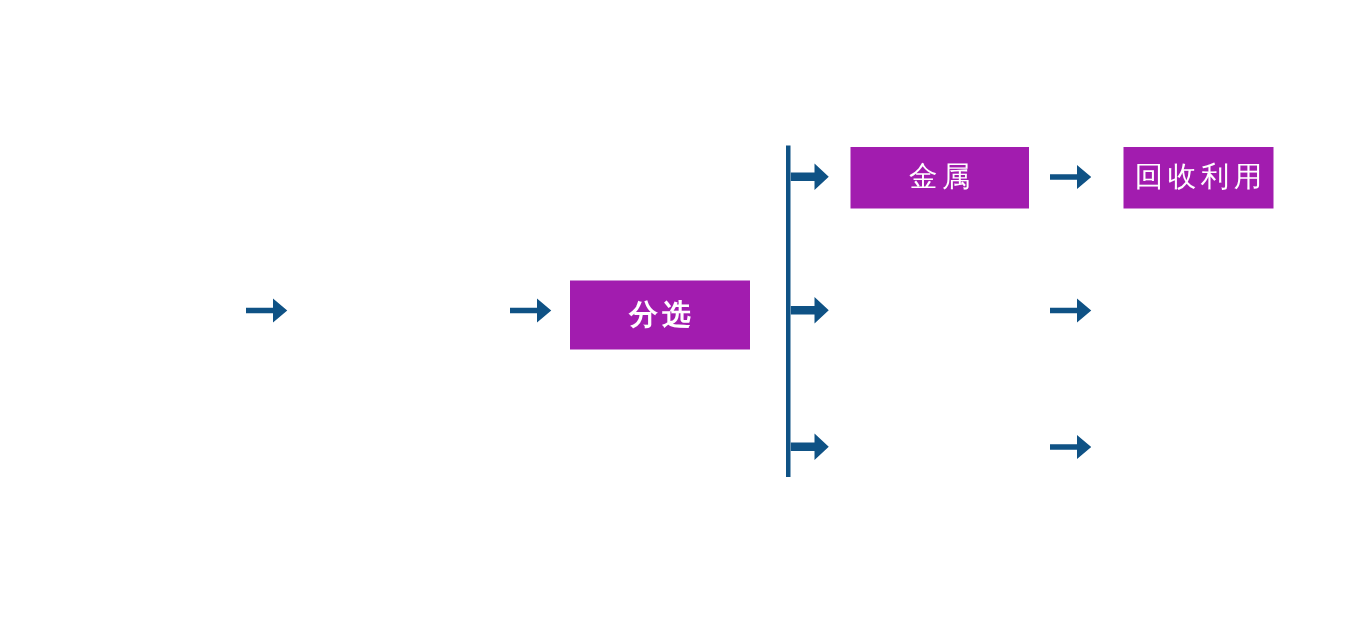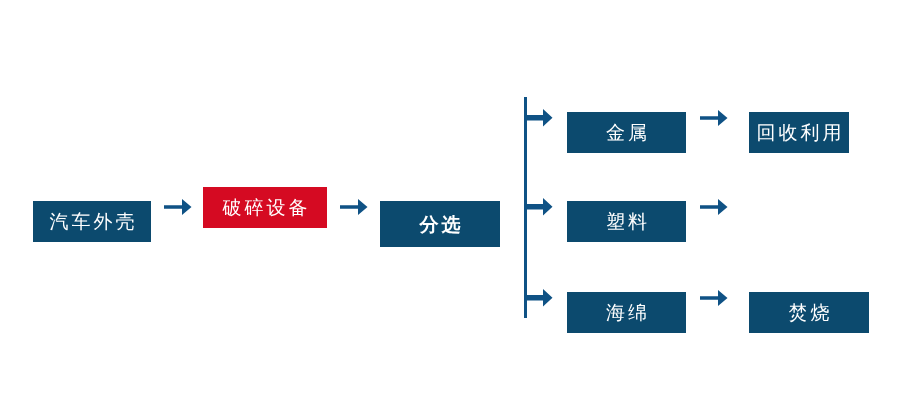--- a/index.html
+++ b/index.html
@@ -24,48 +24,46 @@
     justify-content: center;
     box-sizing: border-box;
     color: #ffffff;
     font-size: 19px;
     letter-spacing: 3px;
     text-indent: 3px;
     line-height: 1;
     white-space: nowrap;
     font-weight: 400;
   }
-  .node.blue { background: #0c4a6e; margin-top: 14px; }
+  .node.blue { background: #a21caf; }
   .node.red  { background: #d50a22; }
 
   .arrow {
     position: absolute;
     display: block;
   }
   .arrow svg { display: block; }
 
   .trunk {
     position: absolute;
     background: #0f5285;
   }
 </style>
 </head>
 <body>
 
 <div id="flow-canvas">
 
-  <div class="node blue" style="left:33px; top:187px; width:118px; height:41px;">汽车外壳</div>
 
   <span class="arrow" style="left:164px; top:196px; width:28px; height:22px;">
     <svg width="28" height="22" viewBox="0 0 28 22" aria-hidden="true">
       <path d="M0 9.2 H18 V3 L27.5 11 L18 19 V12.8 H0 Z" fill="#0f5285"></path>
     </svg>
   </span>
 
-  <div class="node red" style="left:203px; top:187px; width:124px; height:41px;">破碎设备</div>
 
   <span class="arrow" style="left:340px; top:196px; width:28px; height:22px;">
     <svg width="28" height="22" viewBox="0 0 28 22" aria-hidden="true">
       <path d="M0 9.2 H18 V3 L27.5 11 L18 19 V12.8 H0 Z" fill="#0f5285"></path>
     </svg>
   </span>
 
   <div class="node blue" style="left:380px; top:187px; width:120px; height:46px;font-weight:bold;">分选</div>
 
   <div class="trunk" style="left:524px; top:97px; width:3px; height:221px;"></div>
@@ -85,38 +83,35 @@
   </span>
 
   <div class="node blue" style="left:749px; top:98px; width:100px; height:41px;">回收利用</div>
 
   <span class="arrow" style="left:527px; top:196px; width:26px; height:22px;">
     <svg width="26" height="22" viewBox="0 0 26 22" aria-hidden="true">
       <path d="M0 8 H16 V2 L25.5 10.8 L16 19.6 V13.6 H0 Z" fill="#0f5285"></path>
     </svg>
   </span>
 
-  <div class="node blue" style="left:567px; top:187px; width:119px; height:41px;">塑料</div>
 
   <span class="arrow" style="left:700px; top:196px; width:28px; height:22px;">
     <svg width="28" height="22" viewBox="0 0 28 22" aria-hidden="true">
       <path d="M0 9.2 H18 V3 L27.5 11 L18 19 V12.8 H0 Z" fill="#0f5285"></path>
     </svg>
   </span>
 
 
   <span class="arrow" style="left:527px; top:287px; width:26px; height:22px;">
     <svg width="26" height="22" viewBox="0 0 26 22" aria-hidden="true">
       <path d="M0 8 H16 V2 L25.5 10.8 L16 19.6 V13.6 H0 Z" fill="#0f5285"></path>
     </svg>
   </span>
 
-  <div class="node blue" style="left:567px; top:278px; width:119px; height:41px;">海绵</div>
 
   <span class="arrow" style="left:700px; top:287px; width:28px; height:22px;">
     <svg width="28" height="22" viewBox="0 0 28 22" aria-hidden="true">
       <path d="M0 9.2 H18 V3 L27.5 11 L18 19 V12.8 H0 Z" fill="#0f5285"></path>
     </svg>
   </span>
 
-  <div class="node blue" style="left:749px; top:278px; width:120px; height:41px;">焚烧</div>
 
 </div>
 
 </body></html>

